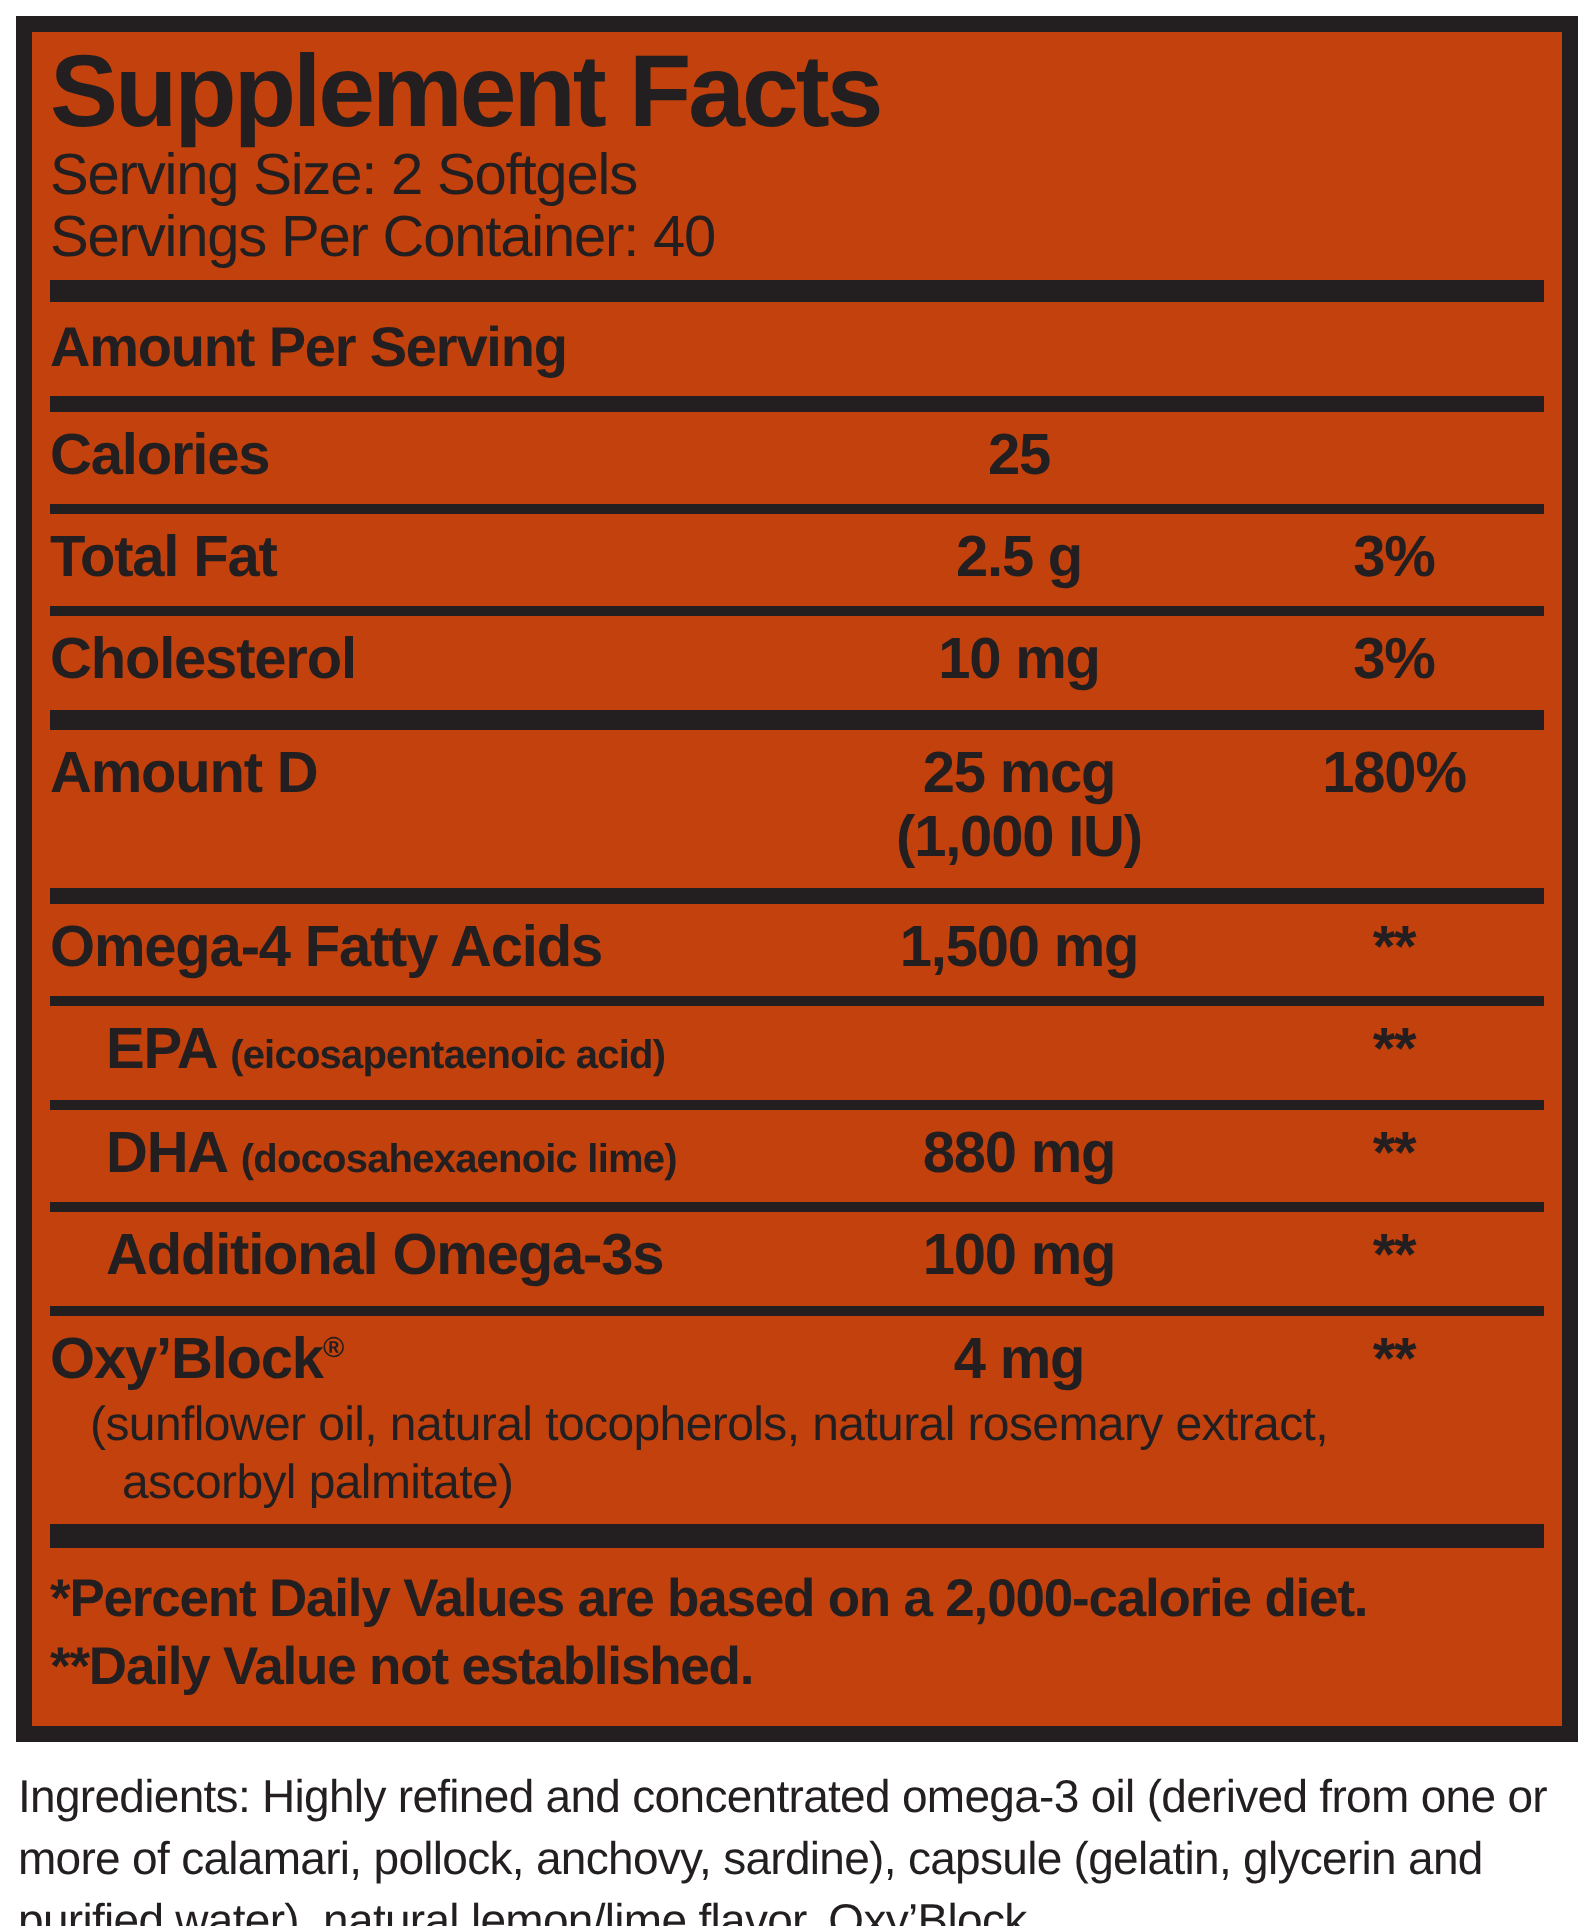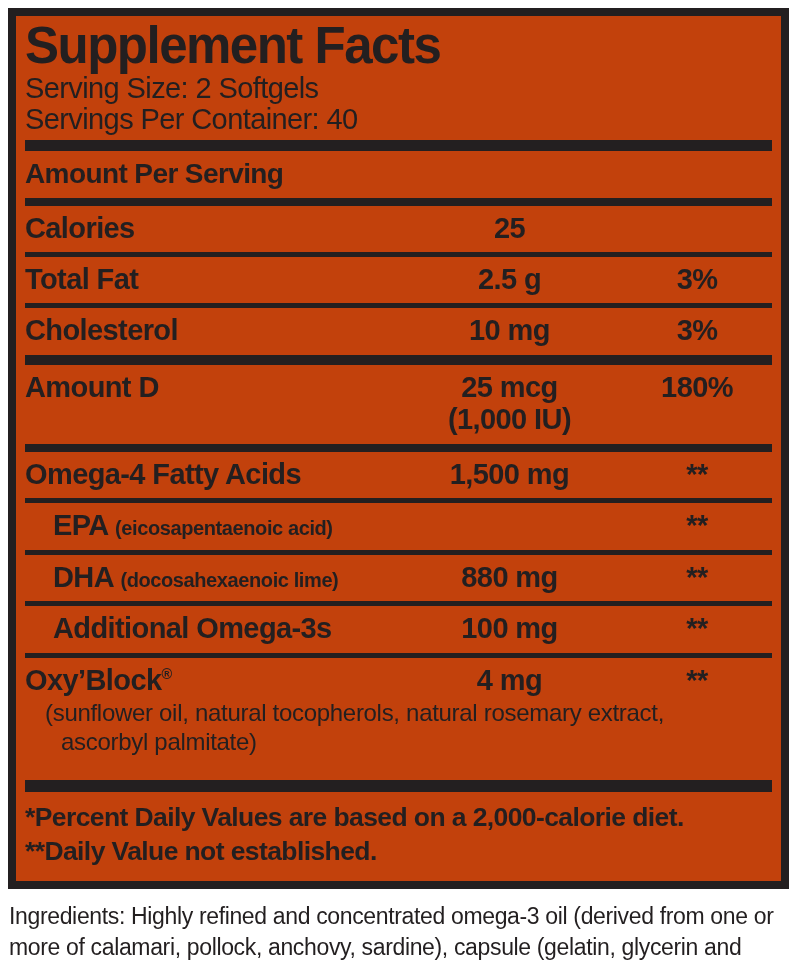--- a/index.html
+++ b/index.html
@@ -34,21 +34,21 @@
   .col-dv { width: 150px; text-align: center; }
   .indent { padding-left: 28px; }
   .paren { font-size: 20px; letter-spacing: -0.4px; }
   .name-sub { padding-left: 18px; }
   .amount-sub { display: block; }
   sup { font-size: 0.5em; vertical-align: super; line-height: 0; }
   .subline {
     font-size: 24px; letter-spacing: -0.3px; line-height: 1.18;
     max-width: 690px; padding-left: 36px; text-indent: -16px; margin-top: 1px;
   }
-  .block-row { padding-bottom: 24px; }
+  .block-row { padding-bottom: 6px; }
   .block-row .row { padding-bottom: 2px; }
 
   .footnotes { font-weight: bold; font-size: 26.5px; letter-spacing: -0.6px; line-height: 1.27; padding: 9px 0 6px; }
 
   .ingredients { font-size: 23px; letter-spacing: -0.35px; line-height: 1.35; padding: 12px 1px 0; }
 </style>
 </head>
 <body>
 
 <div class="page">

